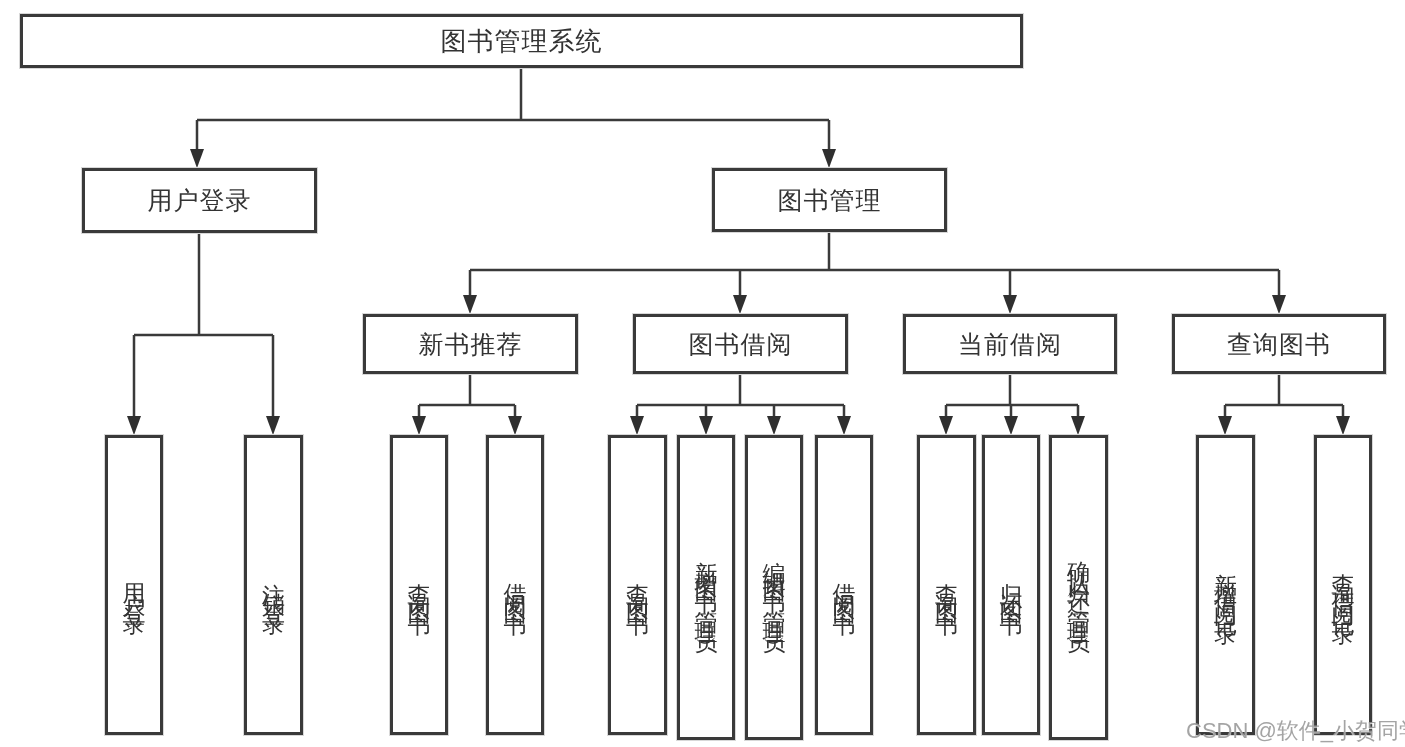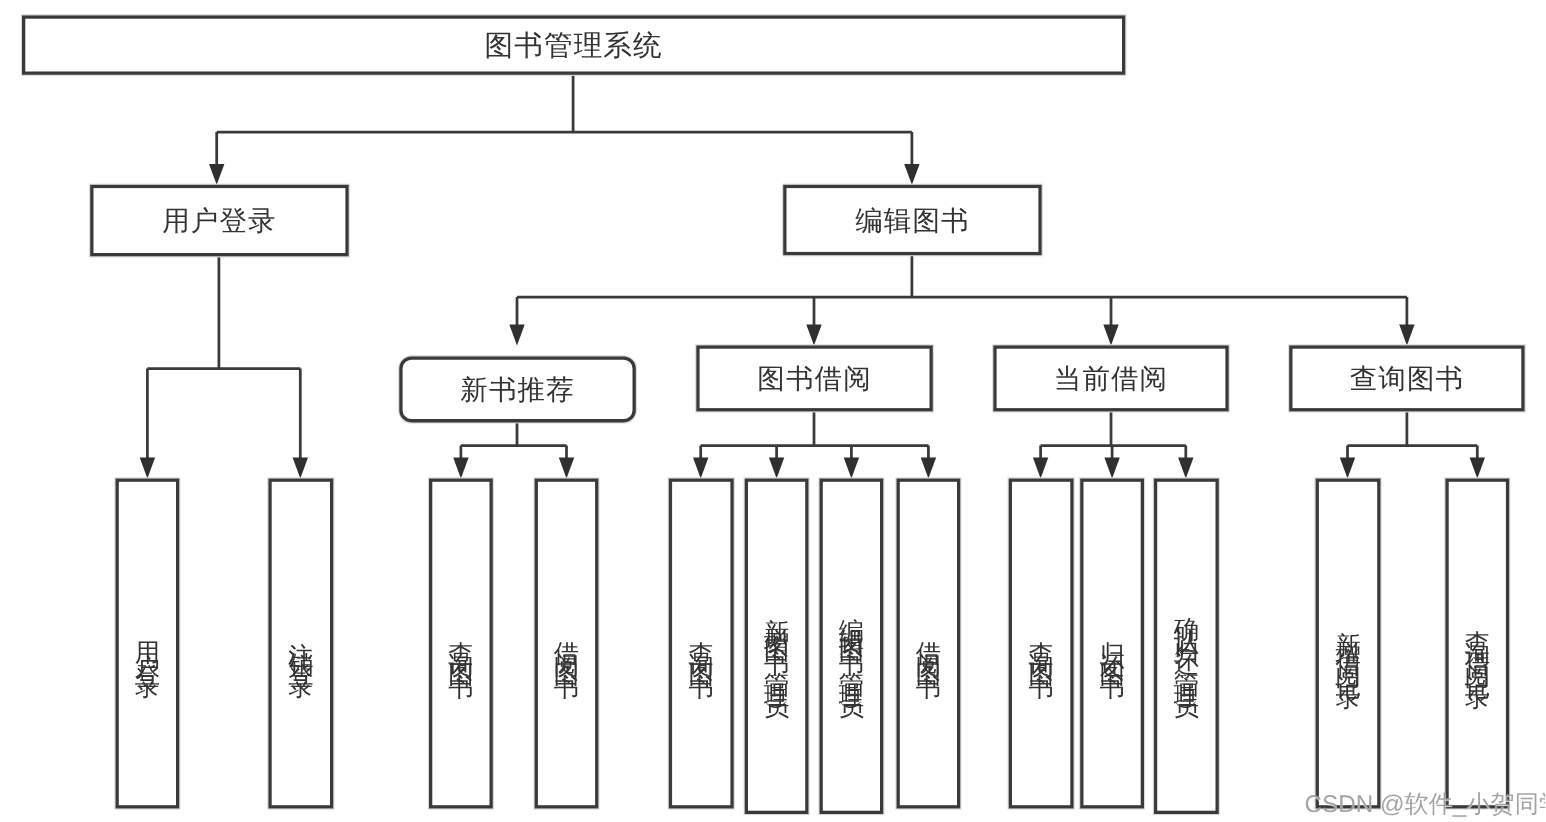--- a/index.html
+++ b/index.html
@@ -120,24 +120,24 @@
   </svg>
 
   <div class="node h root" style="left:20px; top:14px; width:1003px; height:54px;">
     <span>图书管理系统</span>
   </div>
 
   <div class="node h" style="left:82px; top:168px; width:235px; height:65px;">
     <span>用户登录</span>
   </div>
   <div class="node h" style="left:712px; top:168px; width:235px; height:64px;">
-    <span>编辑图书</span>
+    <span>图书管理</span>
   </div>
 
-  <div class="node h" style="left:363px; top:324px; width:215px; height:60px;border-radius:11px;">
+  <div class="node h" style="left:363px; top:314px; width:215px; height:60px;">
     <span>新书推荐</span>
   </div>
   <div class="node h" style="left:903px; top:314px; width:214px; height:60px;">
     <span>当前借阅</span>
   </div>
   <div class="node h" style="left:633px; top:314px; width:215px; height:60px;">
     <span>图书借阅</span>
   </div>
   <div class="node h" style="left:1172px; top:314px; width:214px; height:60px;">
     <span>查询图书</span>

